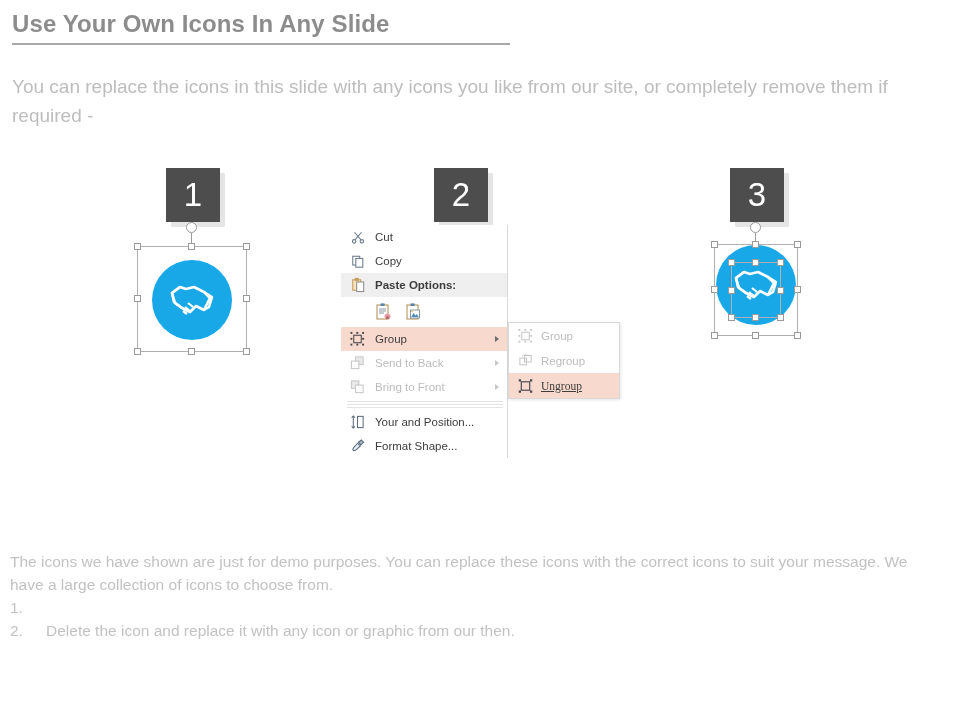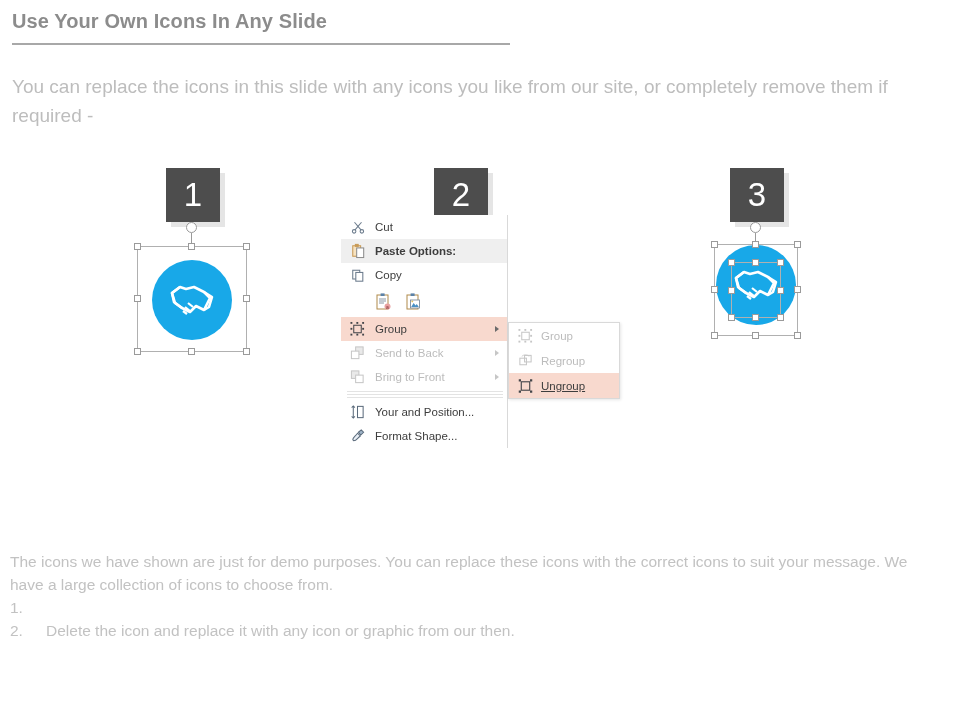--- a/index.html
+++ b/index.html
@@ -13,21 +13,21 @@
     font-family: "Liberation Sans", sans-serif;
     overflow: hidden;
     position: relative;
   }
 
   
   .slide-title {
     position: absolute;
     left: 12px;
     top: 10px;
-    font-size: 20px;
+    font-size: 24px;
     font-weight: bold;
     color: #8c8c8c;
     letter-spacing: 0.1px;
     white-space: nowrap;
   }
   .title-underline {
     position: absolute;
     left: 12px;
     top: 43px;
     width: 498px;
@@ -97,21 +97,21 @@
   .icon-circle {
     position: absolute;
     border-radius: 50%;
     background: #18A8E8;
   }
 
   
   .ctx-menu {
     position: absolute;
     left: 341px;
-    top: 215px;
+    top: 225px;
     width: 166px;
     background: #ffffff;
     border-right: 1px solid #d9d9d9;
     font-size: 11.5px;
     color: #404040;
   }
   .menu-item {
     position: relative;
     height: 24px;
     display: flex;
@@ -152,21 +152,21 @@
     background: #e3e3e3;
     margin: 2px 4px 2px 6px;
   }
   .paste-row {
     height: 30px;
     display: flex;
     align-items: center;
     padding-left: 34px;
     gap: 12px;
   }
-  .underl { text-decoration: underline; }
+  .underl { text-decoration: underline; font-family: Liberation Serif, serif; }
 
   
   .sub-menu {
     position: absolute;
     left: 508px;
     top: 322px;
     width: 110px;
     background: #ffffff;
     border: 1px solid #d9d9d9;
     box-shadow: 1px 1px 3px rgba(0,0,0,0.10);
@@ -234,39 +234,39 @@
       <svg width="14" height="14" viewBox="0 0 16 16" fill="none" stroke="#6b7b8c" stroke-width="1.2">
         <circle cx="3.6" cy="12.4" r="2"></circle>
           <circle cx="12.4" cy="12.4" r="2"></circle>
         <line x1="12" y1="2" x2="4.6" y2="10.8"></line>
           <line x1="4" y1="2" x2="11.4" y2="10.8"></line>
       </svg>
     </span>
     <span>Cut</span>
   </div>
 
+  <div class="menu-item">
+    <span class="menu-icon">
+      <svg width="14" height="14" viewBox="0 0 16 16" fill="none" stroke="#6b7b8c" stroke-width="1.2">
+        <rect x="2" y="2" width="8" height="10"></rect>
+          <rect x="5.5" y="4.5" width="8" height="10" fill="#fff"></rect>
+      </svg>
+    </span>
+    <span>Copy</span>
+  </div>
+
   <div class="menu-item shade">
     <span class="menu-icon">
       <svg width="14" height="15" viewBox="0 0 16 17" fill="none" stroke="#c89a56" stroke-width="1.2">
         <rect x="2" y="2.5" width="9" height="12" fill="#f7e3c0"></rect>
         <rect x="5" y="0.8" width="3.2" height="2.4" fill="#c89a56"></rect>
         <rect x="6.5" y="5" width="8" height="11" fill="#ffffff" stroke="#8c8c8c"></rect>
       </svg>
     </span>
     <span style="font-weight:bold;">Paste Options:</span>
-  </div>
-
-  <div class="menu-item">
-    <span class="menu-icon">
-      <svg width="14" height="14" viewBox="0 0 16 16" fill="none" stroke="#6b7b8c" stroke-width="1.2">
-        <rect x="2" y="2" width="8" height="10"></rect>
-          <rect x="5.5" y="4.5" width="8" height="10" fill="#fff"></rect>
-      </svg>
-    </span>
-    <span>Copy</span>
   </div>
 
   <div class="paste-row">
     <span>
       <svg width="18" height="19" viewBox="0 0 18 19">
         <rect x="2" y="3" width="11" height="14" fill="#ffffff" stroke="#b08a4a" stroke-width="1"></rect>
         <rect x="5.6" y="1.4" width="4" height="2.6" fill="#5b82a8"></rect>
         <g stroke="#7e8d9c" stroke-width="0.9">
           <line x1="4" y1="7" x2="11" y2="7"></line>
             <line x1="4" y1="9" x2="11" y2="9"></line>

